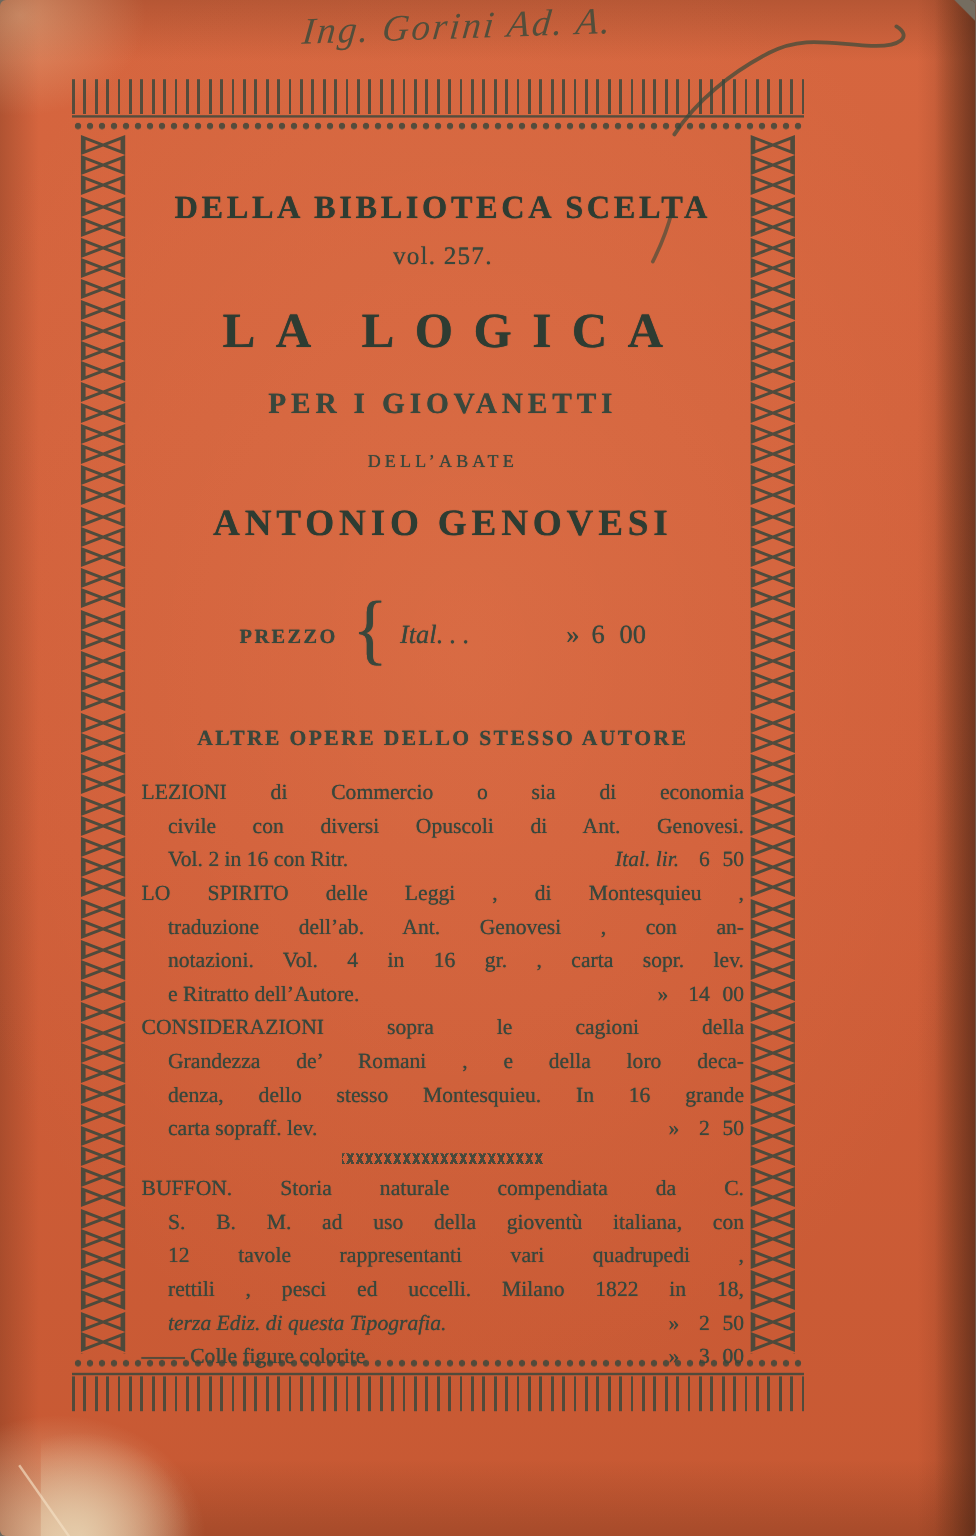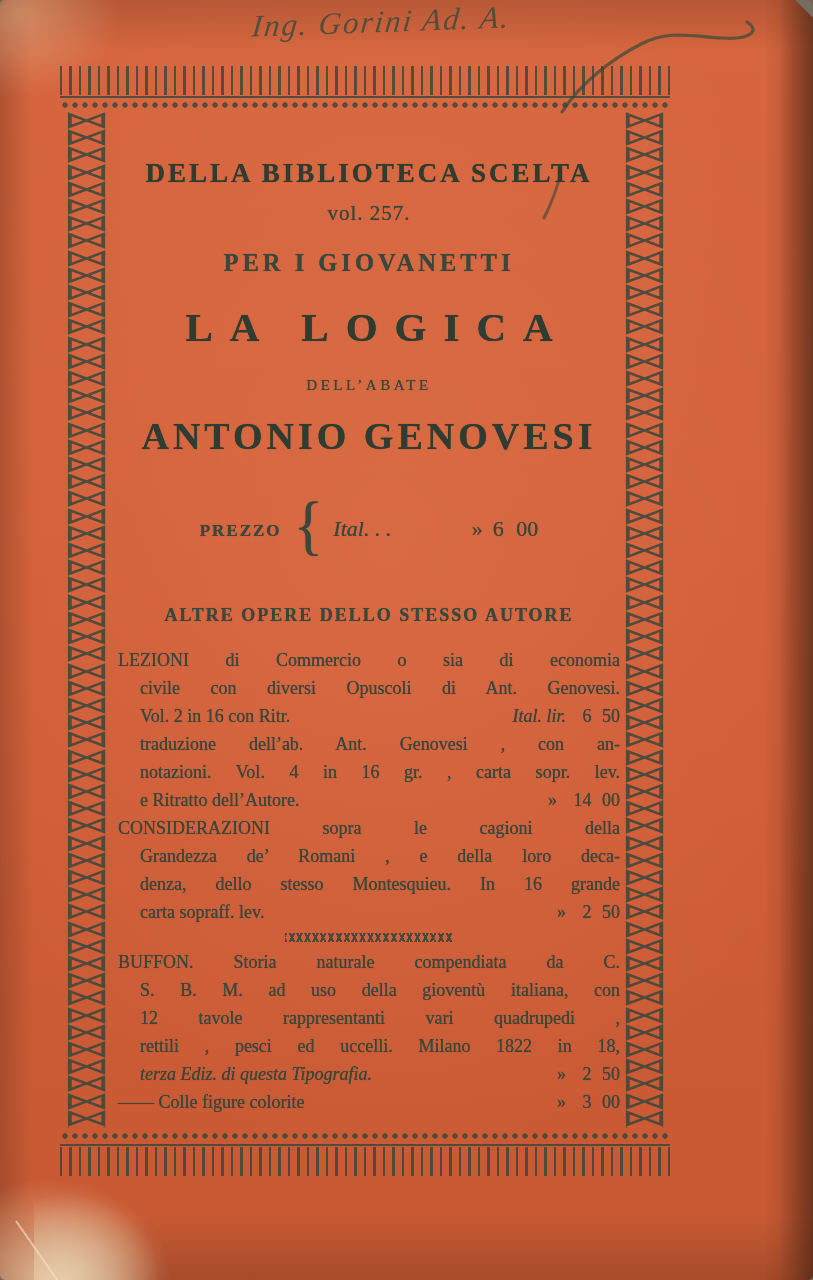--- a/index.html
+++ b/index.html
@@ -50,21 +50,21 @@
   .text-block{position:absolute;left:118px;top:128px;width:502px;color:var(--ink,#39473c);
     text-shadow:0 0 .7px currentColor;}
   .center{text-align:center;}
   .series-title{margin-top:28px;font-size:27px;font-weight:700;letter-spacing:3px;
     line-height:34px;color:var(--inkStrong,#2e3c32);}
   .volume{margin-top:10px;font-size:21px;line-height:26px;letter-spacing:1px;}
   .main-title{margin-top:24px;font-size:41px;font-weight:700;letter-spacing:17px;text-indent:17px;
     line-height:50px;color:var(--inkStrong,#2e3c32);}
   .subtitle{margin-top:22px;font-size:24.5px;font-weight:700;letter-spacing:4px;line-height:30px;}
   .byline{margin-top:24px;font-size:15px;letter-spacing:3.5px;line-height:18px;}
-  .author{margin-top:22px;font-size:38px;font-weight:700;letter-spacing:4px;line-height:40px;
+  .author{margin-top:22px;font-size:31px;font-weight:700;letter-spacing:4px;line-height:40px;
     color:var(--inkStrong,#2e3c32);}
 
   .price-block{margin-top:38px;display:flex;align-items:center;justify-content:center;gap:8px;}
   .price-label{font-size:17px;letter-spacing:2px;font-weight:700;padding-top:6px;}
   .price-brace{font-size:62px;font-weight:400;line-height:62px;transform:scaleY(1.05);padding:0 2px 6px 4px;}
   .price-rows{display:flex;flex-direction:column;gap:4px;width:205px;}
   .price-row{display:flex;align-items:baseline;font-size:22px;line-height:27px;}
   .p-label{font-style:italic;flex:1;}
   .p-unit{margin-right:10px;}
   .p-val{word-spacing:7px;}
@@ -218,22 +218,22 @@
 ⋈
 ⋈
 ⋈
 ⋈
 ⋈</div>
 
   <div class="text-block">
 
     <div class="center series-title">DELLA BIBLIOTECA SCELTA</div>
     <div class="center volume">vol. 257.</div>
+    <div class="center main-title">LA LOGICA</div>
     <div class="center subtitle">PER I GIOVANETTI</div>
-    <div class="center main-title">LA LOGICA</div>
     <div class="center byline">DELL’ABATE</div>
     <div class="center author">ANTONIO GENOVESI</div>
 
     <div class="price-block">
       <span class="price-label">PREZZO</span>
       <span class="price-brace">{</span>
       <span class="price-rows">
         <span class="price-row">
           <span class="p-label">Ital. . .</span>
           <span class="p-unit">»</span>
@@ -252,20 +252,21 @@
         <div class="priceline cont">
           <span>Vol. 2 in 16 con Ritr.</span>
           <span class="pl-right">
             <span class="unit italic">Ital. lir.</span>
             <span class="val">6 50</span>
           </span>
         </div>
       </div>
 
       <div class="entry">
+        <div class="bl">LO SPIRITO delle Leggi , di Montesquieu ,</div>
         <div class="bl cont">traduzione dell’ab. Ant. Genovesi , con an-</div>
         <div class="bl cont">notazioni. Vol. 4 in 16 gr. , carta sopr. lev.</div>
         <div class="priceline cont">
           <span>e Ritratto dell’Autore.</span>
           <span class="pl-right">
             <span class="unit">»</span>
             <span class="val">14 00</span>
           </span>
         </div>
       </div>

